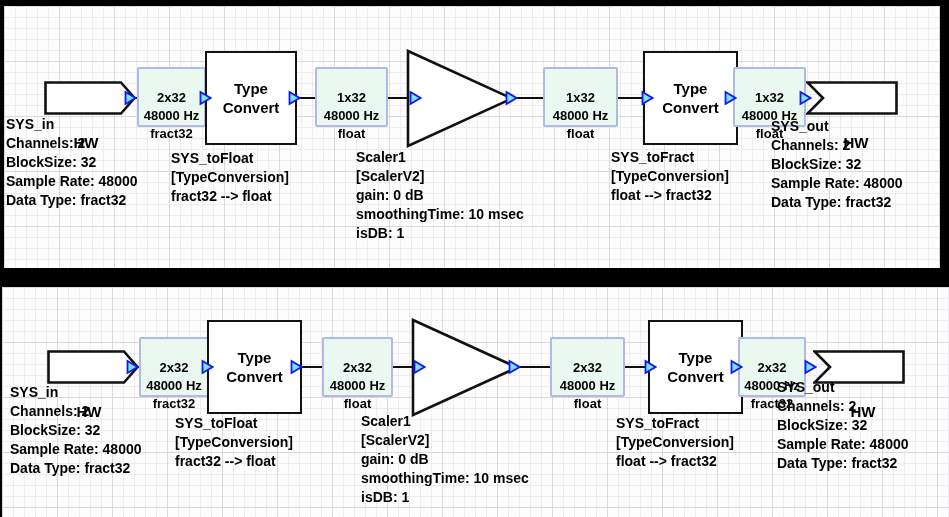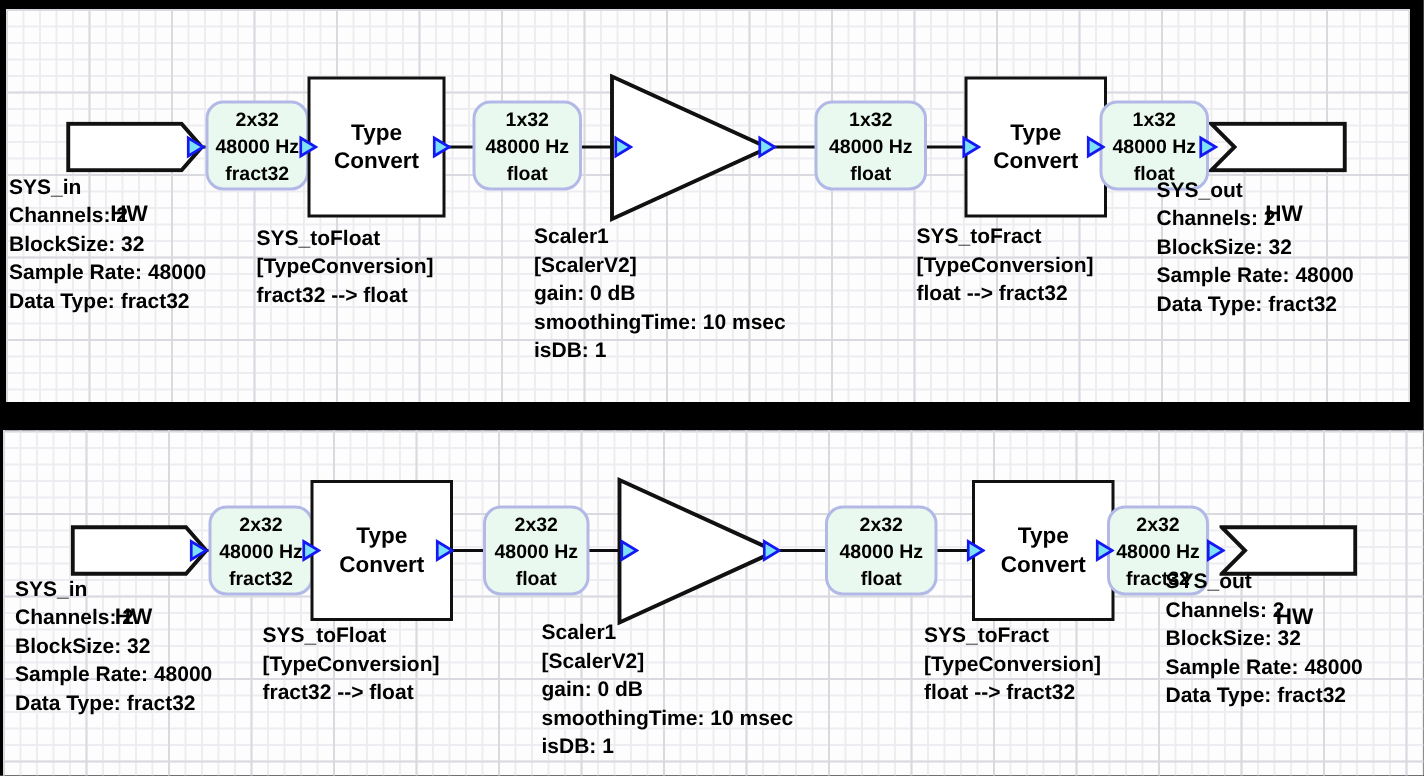--- a/index.html
+++ b/index.html
@@ -23,23 +23,23 @@
       linear-gradient(90deg, #d9dae0 1px, transparent 1px),
       linear-gradient(#ececf1 1px, transparent 1px),
       linear-gradient(90deg, #ececf1 1px, transparent 1px);
     background-size:55px 55px,55px 55px,11px 11px,11px 11px;
   }
   .wire{
     position:absolute;height:2px;background:#0d0d0d;z-index:1;
   }
   .wlabel{
     position:absolute;z-index:2;box-sizing:border-box;
-    background:#eaf9ef;border:2px solid #b3b9e6;border-radius:12px;
+    background:#eaf9ef;border:2px solid #b3b9e6;border-radius:2px;
     font-size:13px;line-height:18px;text-align:center;
-    white-space:pre-line;padding-top:2px;
+    white-space:pre-line;padding-top:20px;
   }
   .block{
     position:absolute;z-index:2;box-sizing:border-box;
     background:#fff;border:2.5px solid #111;
     display:flex;align-items:center;justify-content:center;
     text-align:center;font-size:15px;line-height:19px;white-space:pre-line;
   }
   .shape{position:absolute;z-index:2;}
   .shape-title{
     position:absolute;z-index:3;

